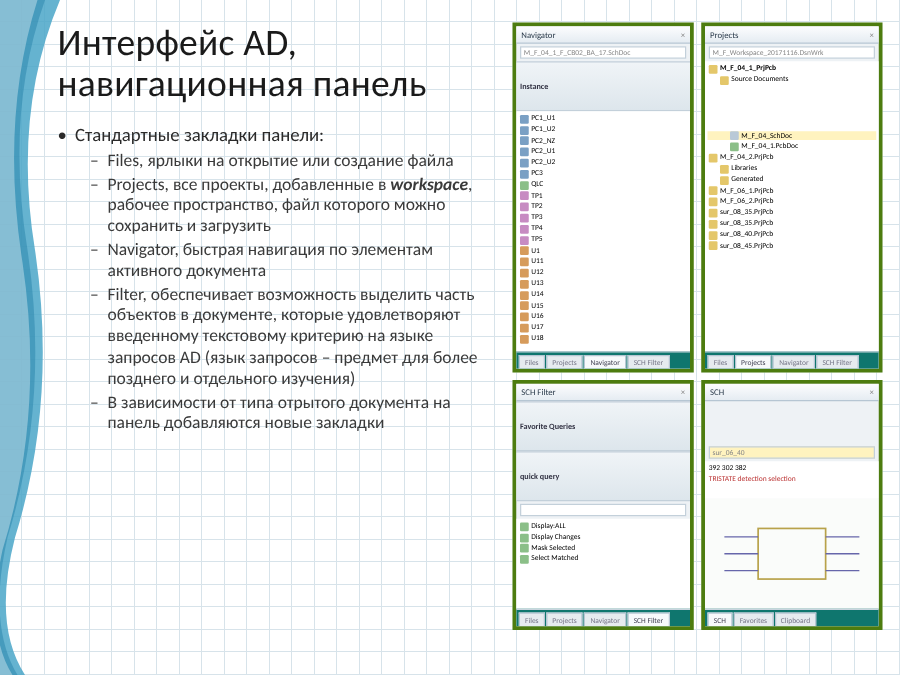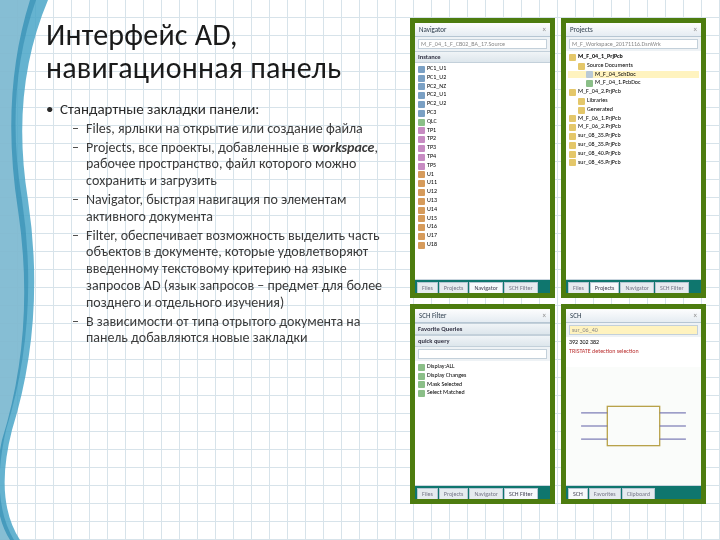--- a/index.html
+++ b/index.html
@@ -70,21 +70,21 @@
   }
   .image-col {
     width: 296px;
     flex-shrink: 0;
     display: grid;
     grid-template-columns: 1fr 1fr;
     grid-template-rows: 280px 200px;
     gap: 6px;
   }
   .panel {
-    border: 5px solid #4d7c0f;
+    border: 3px solid #4d7c0f;
     background: #eef2f5;
     font-size: 6px;
     overflow: hidden;
     display: flex;
     flex-direction: column;
   }
   .panel-title {
     background: linear-gradient(to bottom, #fdfdfe, #e5ecf2);
     border-bottom: 1px solid #b6c6d3;
     padding: 2px 4px;
@@ -134,35 +134,35 @@
   .i-comp { background: #7aa0c4; }
   .i-net { background: #8bbf88; }
   .i-warn { background: #d69b5b; }
   .i-prim { background: #c78bc2; }
   .row.sub { padding-left: 10px; }
   .row.sub2 { padding-left: 18px; }
   .section-head {
     background: linear-gradient(to bottom, #f0f4f7, #dde6ec);
     border: 1px solid #c3d0da;
     border-left: none; border-right: none;
-    padding: 1px 3px;
+    padding: 15px 3px;
     font-size: 6.5px;
     color: #334;
     font-weight: bold;
   }
   .mini-input {
     border: 1px solid #c3d0da;
     background: #fff;
     height: 10px;
     margin: 2px 3px;
     font-size: 6px;
     padding: 0 2px;
     color: #888;
   }
-  .hl { background: #fff3bf; }
+  .hl { background: #fff3bf; margin-top: 36px; }
 </style>
 </head>
 <body>
 
 <div class="left-curve">
   <svg viewBox="0 0 48 540" preserveAspectRatio="none">
     <path d="M0,0 L48,0 Q10,90 28,200 Q46,320 12,430 Q-6,500 20,540 L0,540 Z" fill="#4aa6c8" opacity="0.85"></path>
     <path d="M0,0 L36,0 Q4,90 22,200 Q40,320 6,430 Q-10,500 14,540 L0,540 Z" fill="#2e86ad" opacity="0.55"></path>
     <path d="M0,0 L30,0 Q0,95 18,210 Q36,330 2,440 Q-12,505 10,540 L0,540 Z" fill="#ffffff" opacity="0.35"></path>
   </svg>
@@ -185,21 +185,21 @@
     </ul>
   </div>
 
   <div class="image-col">
 
     <div class="panel">
       <div class="panel-title">
         <span>Navigator</span>
         <span class="x">×</span>
       </div>
-      <div class="mini-input">M_F_04_1_F_CB02_BA_17.Source</div>
+      <div class="mini-input">M_F_04_1_F_CB02_BA_17.SchDoc</div>
       <div class="section-head">Instance</div>
       <div class="panel-body">
         <div class="row">
             <span class="ico i-comp"></span>
             <span>PC1_U1</span>
           </div>
         <div class="row">
             <span class="ico i-comp"></span>
             <span>PC1_U2</span>
           </div>

